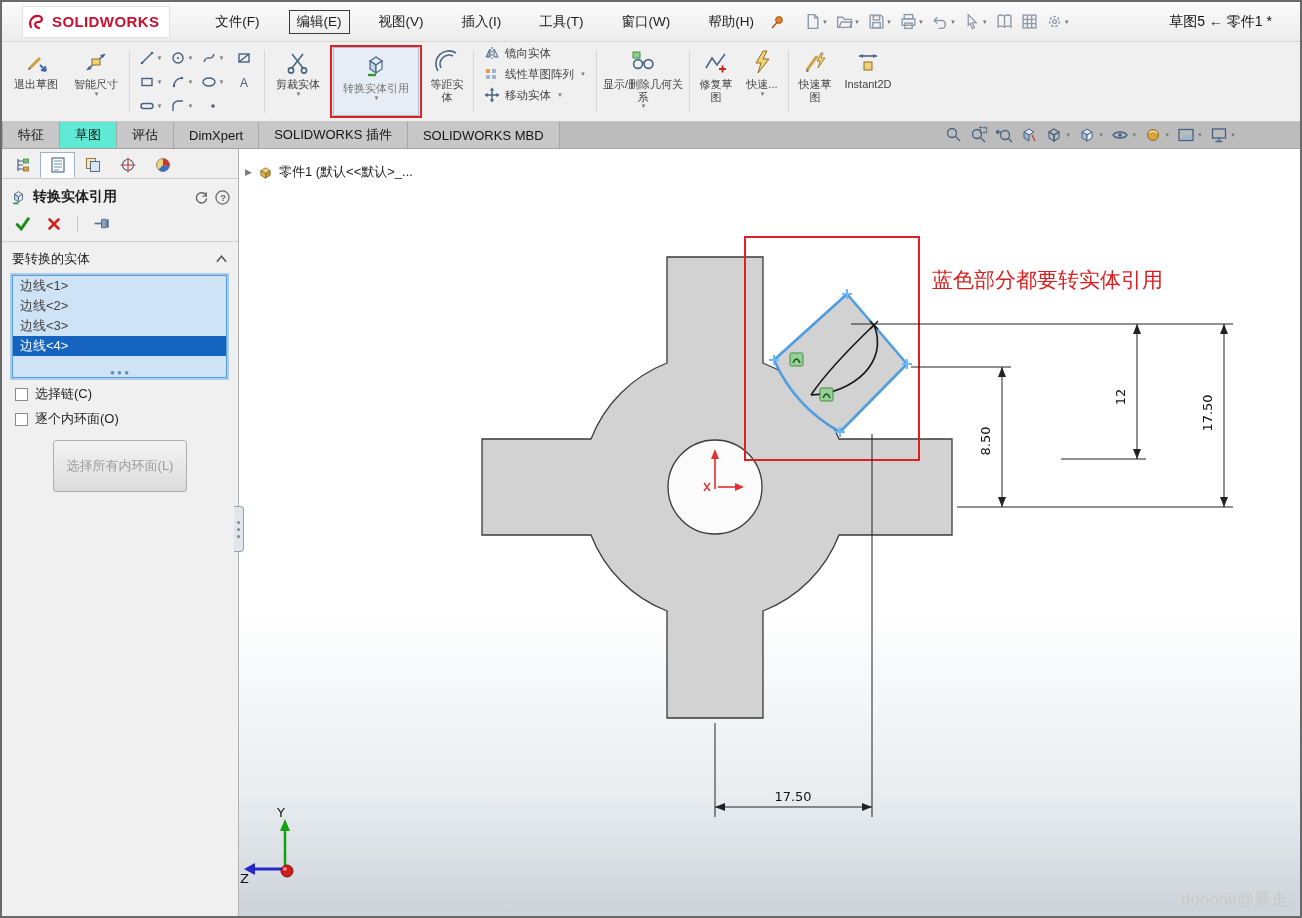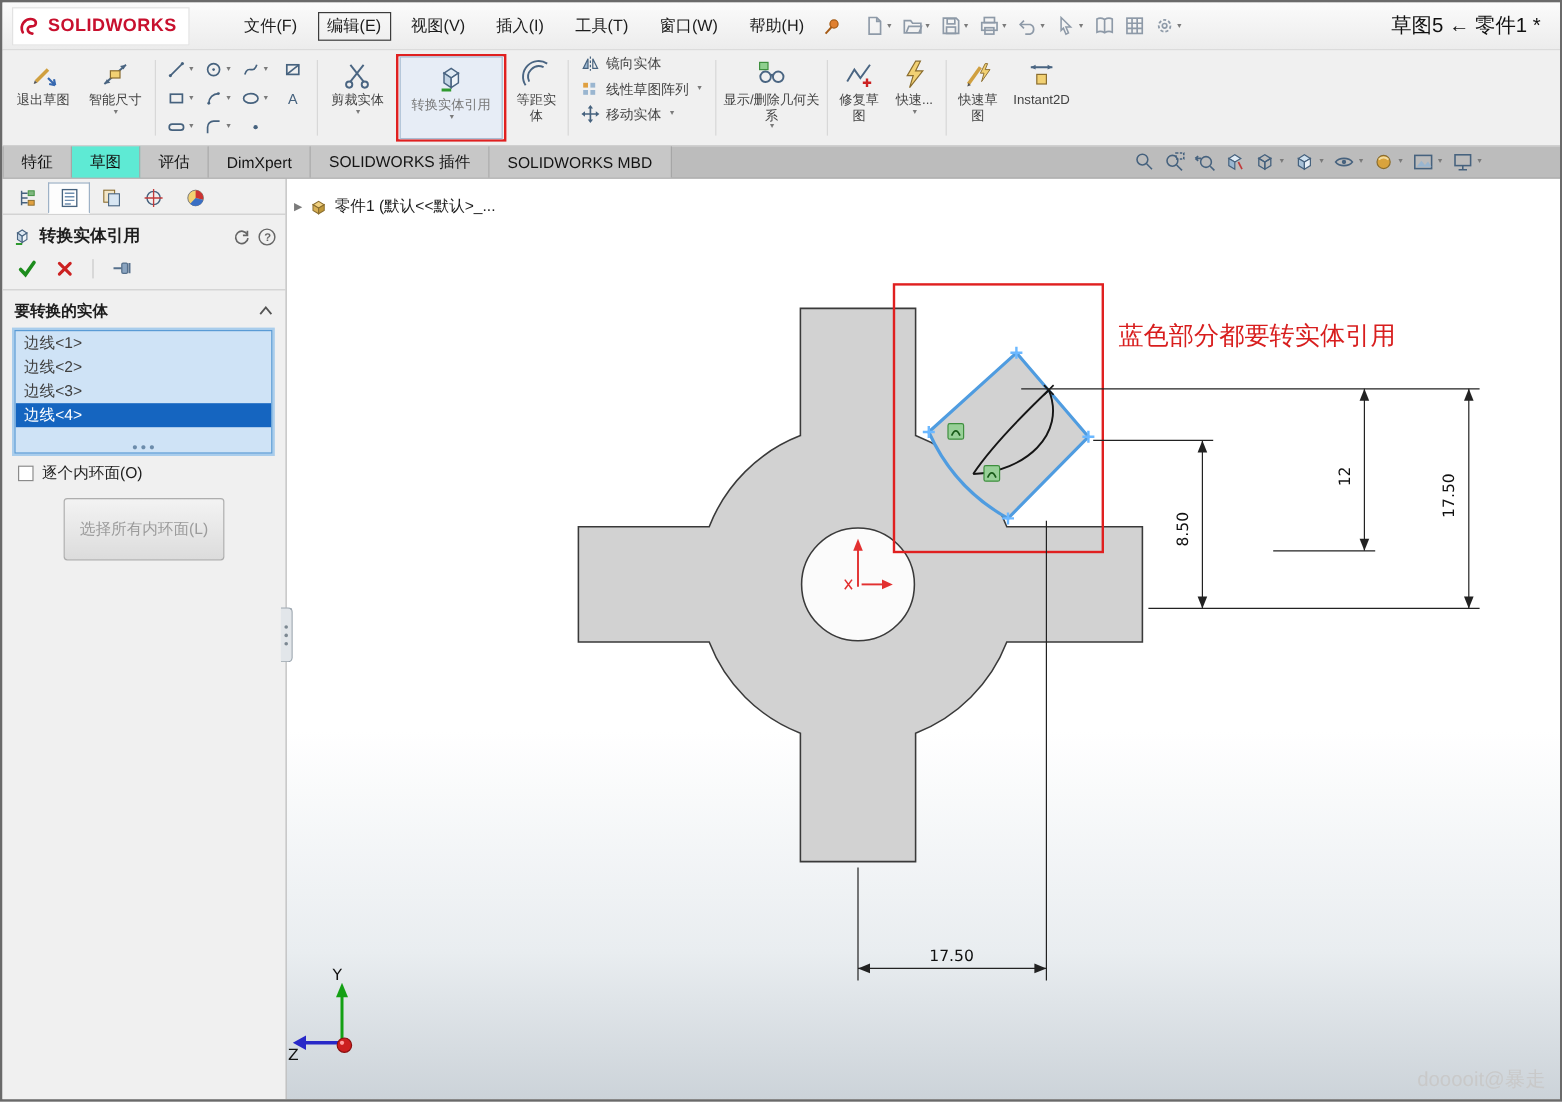--- a/index.html
+++ b/index.html
@@ -1,29 +1,29 @@
 <!DOCTYPE html>
 <html><head>
 <meta charset="utf-8">
 <style>
   *{margin:0;padding:0;box-sizing:border-box}
   body{width:1302px;height:918px;font-family:"Liberation Sans","DejaVu Sans",sans-serif;background:#9a9a9a;}
   .app{width:1302px;height:918px;border:2px solid #6a6a6a;background:#f0f0f0;display:flex;flex-direction:column;overflow:hidden;position:relative}
 
   
-  .menubar{height:40px;display:flex;align-items:center;background:linear-gradient(#fbfbfb,#ececec);border-bottom:1px solid #d6d6d6;padding:0 8px;flex:0 0 auto}
+  .menubar{height:40px;display:flex;align-items:center;background:linear-gradient(#fbfbfb,#ececec);border-bottom:1px solid #d6d6d6;padding:0 20px;flex:0 0 auto}
   .logo{display:flex;align-items:center;gap:5px;height:32px;padding:2px 10px 2px 4px;background:#fff;border:1px solid #e2e2e2;margin-right:36px}
   .logo-text{color:#c8102e;font-weight:bold;font-size:15px;letter-spacing:.4px}
-  .menus{display:flex;align-items:center;gap:8px}
+  .menus{display:flex;align-items:center;gap:20px}
   .menu-item{font-size:13.5px;color:#1c1c1c;padding:4px 9px;cursor:default;white-space:nowrap}
   .menu-item.boxed{border:1.6px solid #3c3c3c;border-radius:0;padding:2px 7px}
   .qt{display:flex;align-items:center;gap:2px;margin-left:16px}
   .qt-btn{display:flex;align-items:center;padding:2px 3px}
   .caret{font-size:6px;color:#7a7a7a;line-height:1;margin-left:1px}
-  .doc-label{margin-left:auto;font-size:17px;color:#101010;padding-right:8px;white-space:nowrap}
+  .doc-label{margin-left:auto;font-size:14px;color:#101010;padding-right:8px;white-space:nowrap}
   .ic-line{stroke:#8e9aa8;fill:none;stroke-width:1.3}
 
   
   .ribbon{height:80px;display:flex;align-items:stretch;background:#f0f0f0;border-bottom:1px solid #c9c9c9;padding:2px 4px;flex:0 0 auto}
   .rb{display:flex;flex-direction:column;align-items:center;justify-content:flex-start;width:60px;padding:3px 2px 1px;font-size:11px;line-height:1.15;color:#444;text-align:center;cursor:default}
   .rb.narrow{width:46px}
   .rb.wide{width:86px}
   .rb-ic{height:30px;display:flex;align-items:center;justify-content:center}
   .rb-lb{margin-top:1px}
   .vdiv{width:1px;background:#d8d8d8;margin:6px 3px}
@@ -48,21 +48,21 @@
   
   .content{flex:1;display:flex;position:relative;min-height:0}
   .sidepanel{width:237px;flex:0 0 auto;background:#f0f0f0;border-right:1px solid #b2b2b2;display:flex;flex-direction:column}
   .panel-tabs{height:30px;display:flex;align-items:flex-end;padding:2px 3px 0;border-bottom:1px solid #cdcdcd}
   .ptab{width:35px;height:26px;display:flex;align-items:center;justify-content:center;border:1px solid transparent;cursor:default}
   .ptab.active{background:#fdfdfd;border-color:#9db1c6;border-bottom-color:#fdfdfd}
   .pm-header{display:flex;align-items:center;gap:6px;padding:9px 8px 6px;font-size:14px;font-weight:bold;color:#1d1d1d}
   .pm-header .spacer{flex:1}
   .pm-actions{display:flex;align-items:center;gap:15px;padding:3px 12px 9px;border-bottom:1px solid #cfcfcf}
   .pm-sep{width:1px;height:16px;background:#c8c8c8}
-  .pm-group{display:flex;justify-content:space-between;align-items:center;padding:8px 10px 5px;font-weight:bold;font-size:13px;color:#1d1d1d}
+  .pm-group{display:flex;justify-content:space-between;align-items:center;padding:8px 10px 5px;font-weight:normal;font-size:13px;color:#1d1d1d}
   .listbox{margin:2px 10px 0;width:215px;height:103px;background:#cfe3f6;border:1px solid #5a9bd5;box-shadow:0 0 0 2px #a9cdec;overflow:hidden;position:relative}
   .lb-item{height:20px;line-height:20px;padding:0 7px;font-size:13px;color:#404040;cursor:default}
   .lb-item.selected{background:#1565c0;color:#ffffff}
   .lb-grip{position:absolute;bottom:0;left:0;right:0;text-align:center;font-size:8px;color:#6c8cab;line-height:8px}
   .cb-row{display:flex;align-items:center;gap:7px;padding:7px 13px 0;font-size:13px;color:#1d1d1d;cursor:default}
   .cb-box{width:13px;height:13px;border:1px solid #8a8a8a;background:#fff;flex:0 0 auto}
   .gray-btn{margin:12px auto 0;display:block;padding:16px 13px;font-size:13px;color:#9b9b9b;background:linear-gradient(#f3f3f3,#dcdcdc);border:1px solid #aeaeae;border-radius:3px;cursor:default}
   .splitter-handle{position:absolute;left:232px;top:357px;width:10px;height:46px;background:#e2e6ea;border:1px solid #9aa4ad;border-left:none;border-radius:0 4px 4px 0;z-index:9;display:flex;flex-direction:column;align-items:center;justify-content:center;gap:4px}
   .splitter-handle i{width:3px;height:3px;background:#7c8892;border-radius:50%}
 
@@ -560,20 +560,24 @@
       </div>
 
       <div class="listbox">
         <div class="lb-item">边线&lt;1&gt;</div>
         <div class="lb-item">边线&lt;2&gt;</div>
         <div class="lb-item">边线&lt;3&gt;</div>
         <div class="lb-item selected">边线&lt;4&gt;</div>
         <div class="lb-grip">● ● ●</div>
       </div>
 
+      <label class="cb-row">
+        <span class="cb-box"></span>
+        <span>选择链(C)</span>
+      </label>
       <label class="cb-row">
         <span class="cb-box"></span>
         <span>逐个内环面(O)</span>
       </label>
 
       <button class="gray-btn">选择所有内环面(L)</button>
     </aside>
 
     <div class="splitter-handle">
         <i></i>

